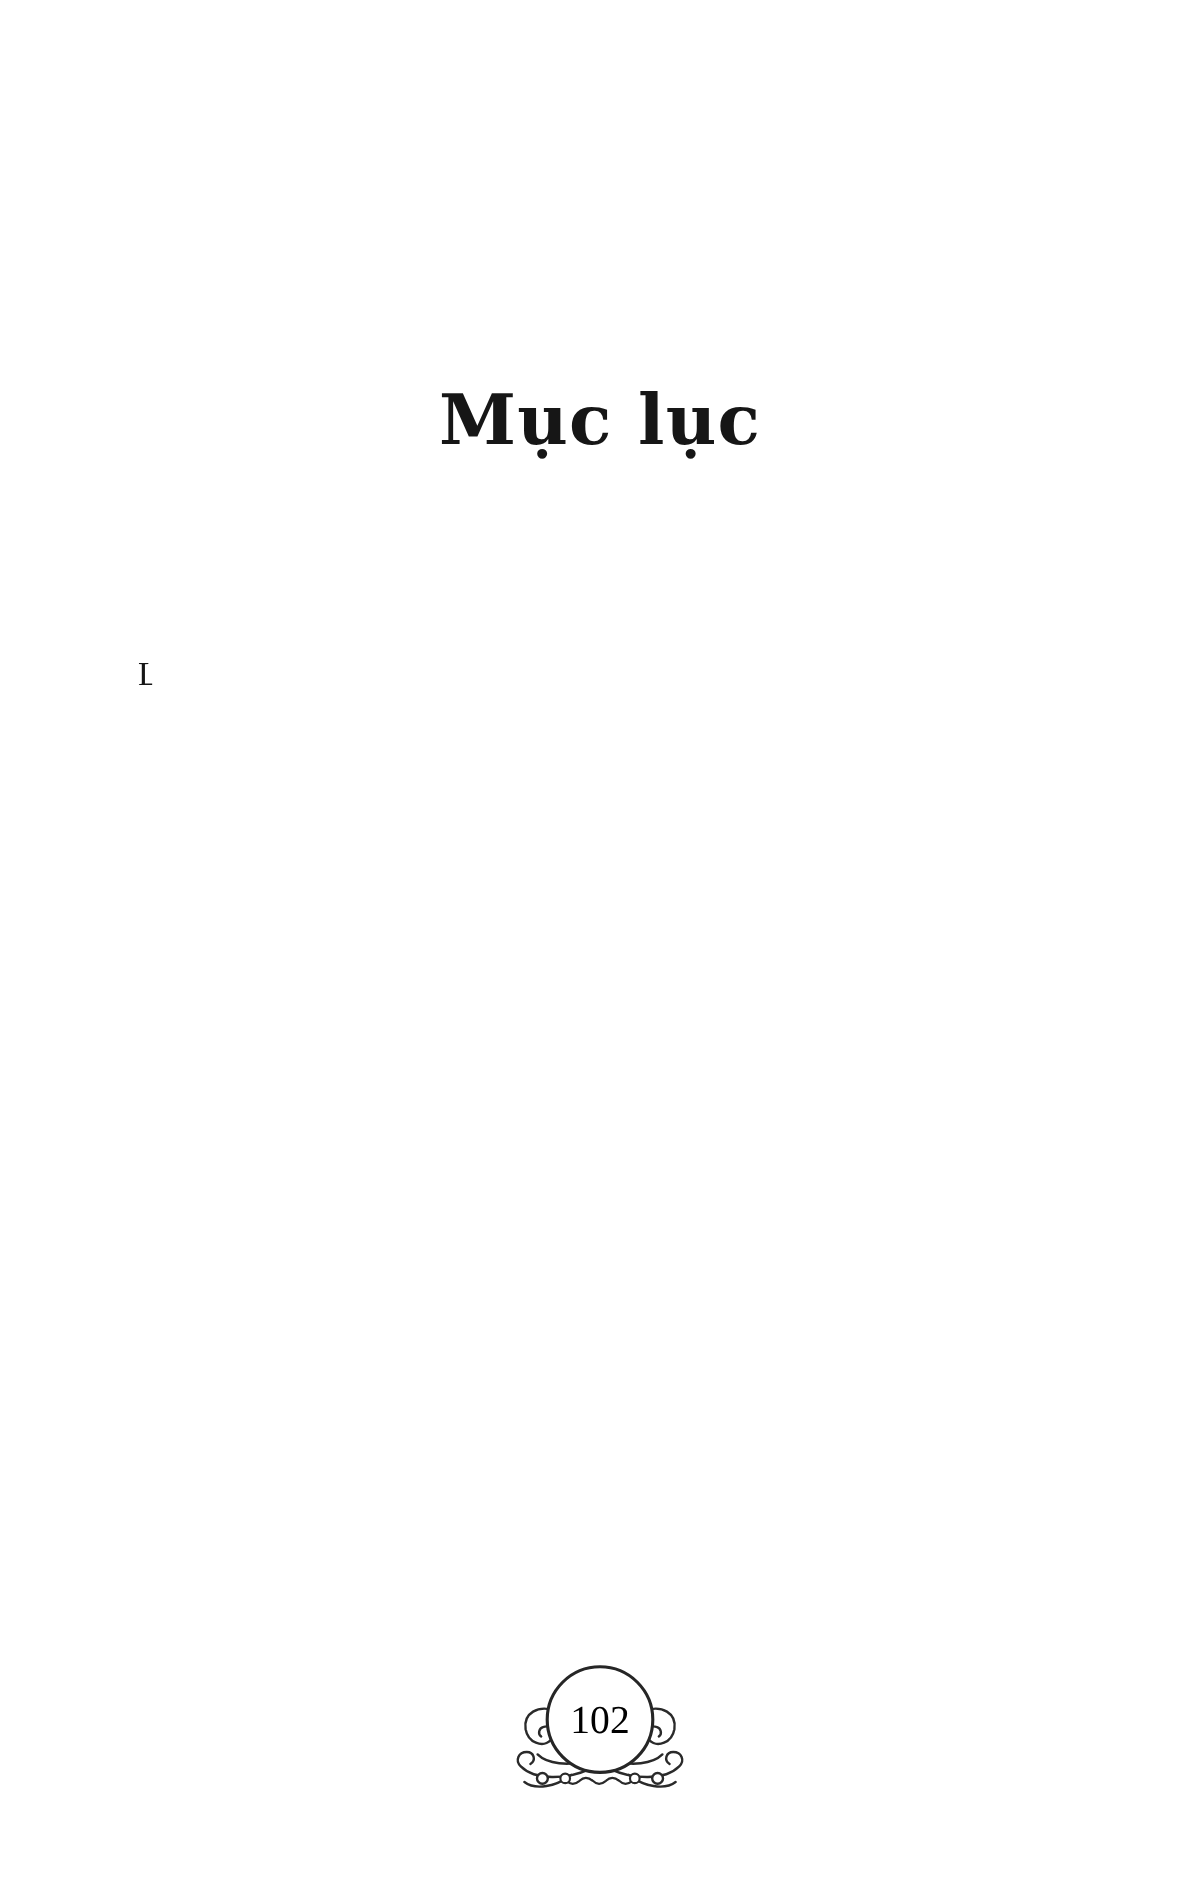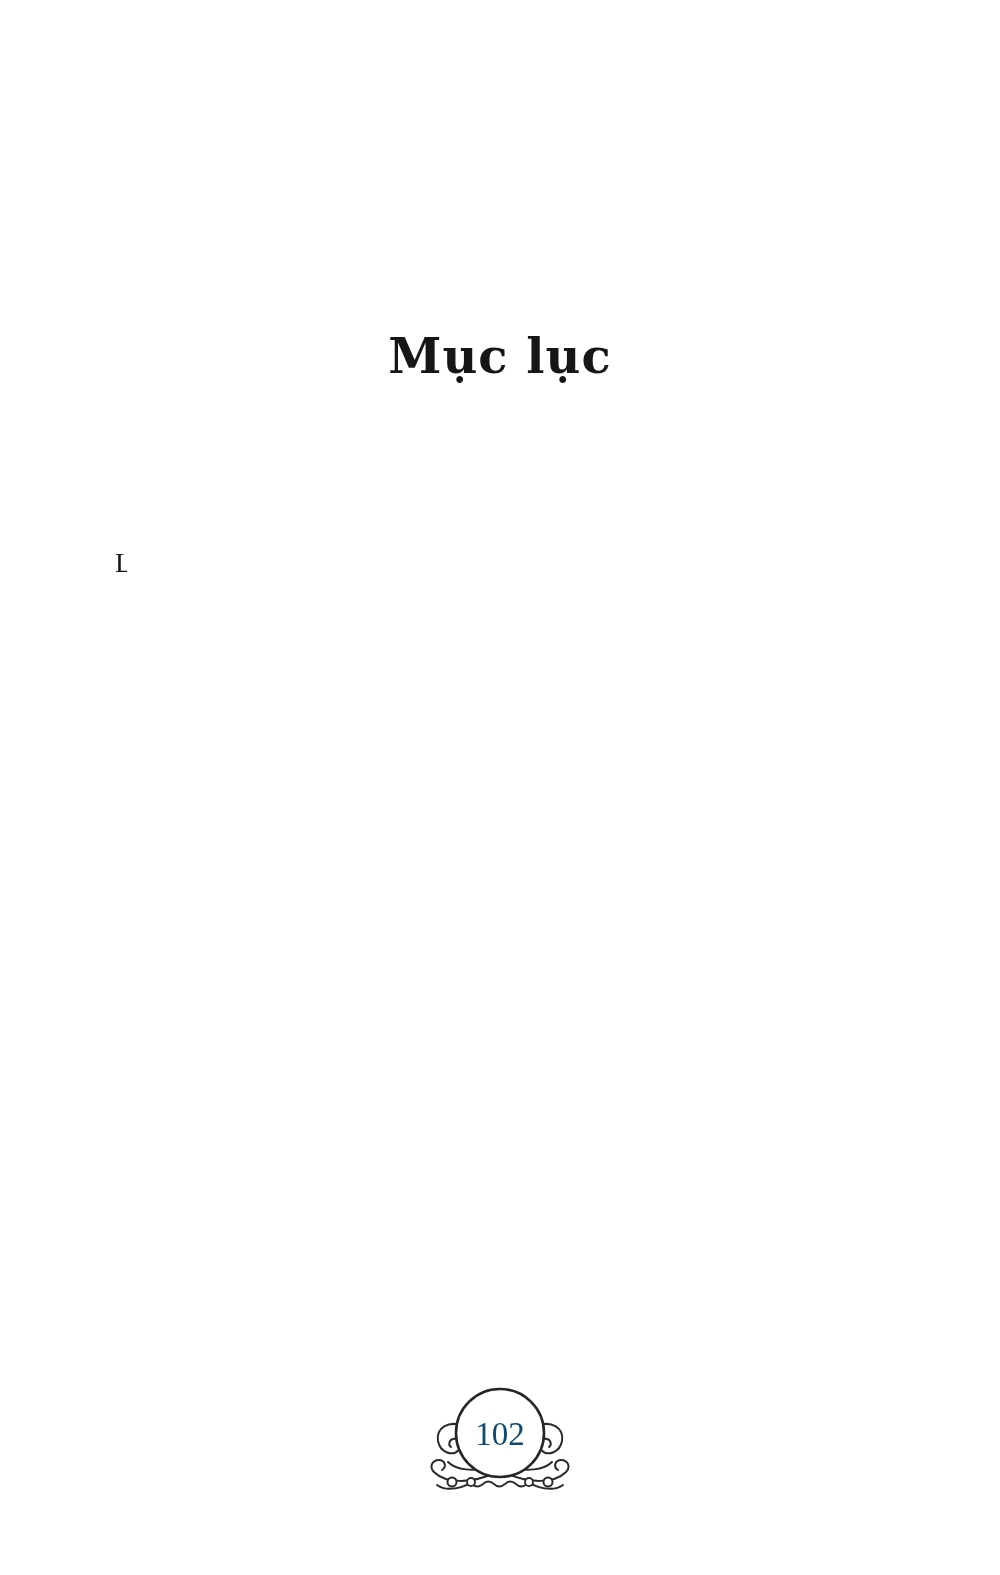--- a/index.html
+++ b/index.html
@@ -8,28 +8,28 @@
     width: 1000px;
     height: 1575px;
     margin: 0 auto;
     background: #ffffff;
     color: #161616;
     font-family: "Liberation Serif", serif;
     overflow: hidden;
   }
   .title {
     position: absolute;
-    top: 328px;
+    top: 316px;
     left: 0;
     width: 100%;
     margin: 0;
     text-align: center;
     font-family: "DejaVu Serif", serif;
     font-weight: bold;
-    font-size: 48px;
+    font-size: 58px;
     letter-spacing: 1px;
   }
   .toc {
     position: absolute;
     top: 544px;
     left: 115px;
     right: 118px;
   }
   .row {
     display: flex;
@@ -54,21 +54,21 @@
     height: 118px;
     margin: 0 auto;
   }
   .pagenum {
     position: absolute;
     top: 32px;
     left: 0;
     width: 176px;
     text-align: center;
     font-size: 33px;
-    color: #0c4a6e;
+    color: #000000;
   }
 </style>
 </head>
 <body>
 
 <div class="page">
 
   <h1 class="title">Mục lục</h1>
 
   <div class="toc">

